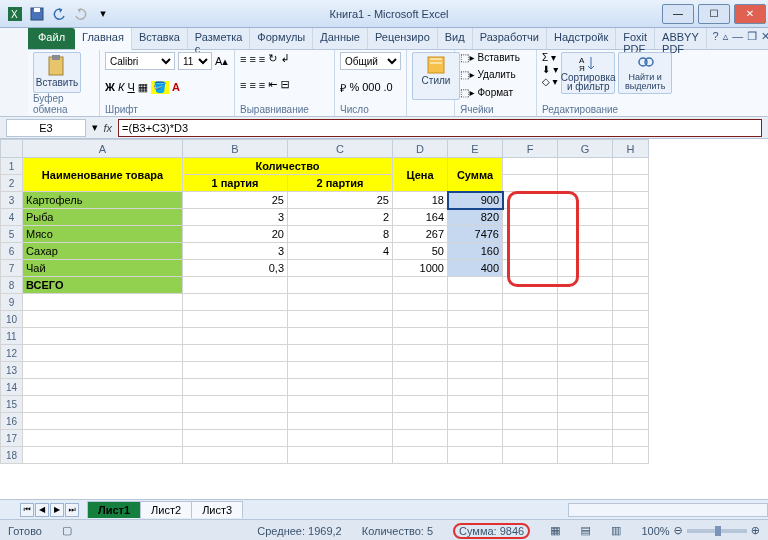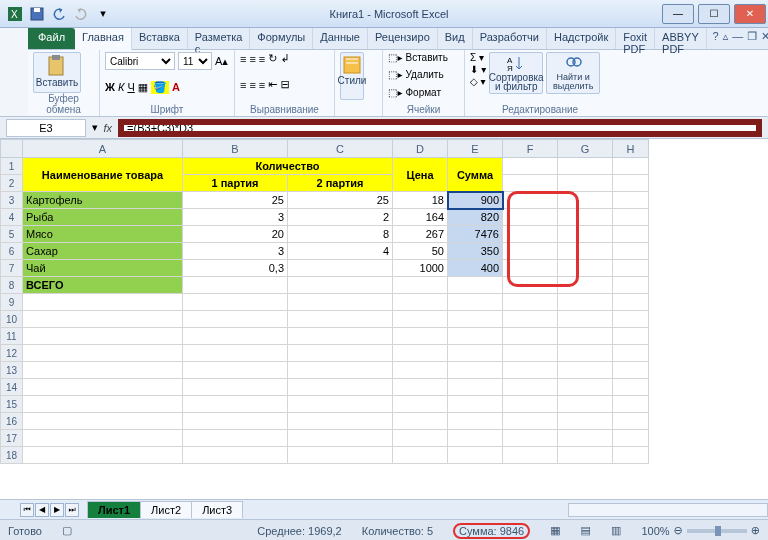--- a/index.html
+++ b/index.html
@@ -15,29 +15,29 @@
 
 .ribbon { background:#f2f6fb; border-bottom:1px solid #b6c5d8;padding-left:28px; }
 .tabs { display:flex; height:22px; border-bottom:1px solid #b6c5d8; background:#e3ecf7; font-size:11px; }
 .tabs .ftab { background:#207245; color:#fff; padding:3px 10px; border-top-right-radius:3px; }
 .tabs .tab { padding:3px 7px; color:#2a4365; cursor:pointer; border-right:1px solid #cbd8e8; }
 .tabs .tab.active { background:#f6f9fd; border-bottom:1px solid #f6f9fd; margin-bottom:-1px; }
 .tabs .help { margin-left:auto; display:flex; gap:4px; padding:2px 6px; color:#3b5a82; }
 
 .groups { display:flex; height:66px; background:#f6f9fd; }
 .grp { border-right:1px solid #cbd8e8; padding:2px 5px 0 5px; display:flex; flex-direction:column; justify-content:space-between; }
-.grp .lbl { font-size:10px; color:#5a7496; text-align:center; padding-bottom:1px; }
+.grp .lbl { font-size:10px; color:#5a7496; text-align:left; padding-bottom:1px; }
 .grp .ctl { display:flex; gap:3px; align-items:center; }
 .grp select, .grp .ibtn { font-size:10px; height:18px; border:1px solid #b6c5d8; background:#fff; }
 .grp .vbtn { border:1px solid #b4c9e3; background:#eaf1fb; border-radius:2px; padding:2px 4px; display:flex; flex-direction:column; align-items:center; font-size:10px; color:#2a4365; width:54px; }
 
 .fbar { height:22px; background:#e9eef5; border-bottom:1px solid #b6c5d8; display:flex; align-items:center; padding:0 6px; gap:6px; }
 .fbar .namebox { width:80px; height:18px; border:1px solid #b6c5d8; background:#fff; text-align:center; font-size:11px; }
 .fbar .fx { font-style:italic; font-size:11px; color:#444; }
-.fbar .formula { flex:1; height:18px; border:6px solid #7f1d1d; background:#fff; padding:0 3px; font-size:11px; }
+.fbar .formula { flex:1; height:18px; border:1px solid #7f1d1d; background:#fff; padding:0 3px; font-size:11px; }
 
 .sheet { position:relative; background:#fff; height:360px; overflow:hidden; }
 .grid { border-collapse:collapse; font-size:11px; }
 .grid th { background:#e9eef5; border:1px solid #c5cfda; font-weight:normal; color:#4a607c; height:18px; }
 .grid th.rh { width:22px; }
 .grid td { border:1px solid #d4d4d4; height:17px; padding:0 3px; }
 .col-A{width:160px}.col-B{width:105px}.col-C{width:105px}.col-D{width:55px}.col-E{width:55px}.col-F{width:55px}.col-G{width:55px}.col-H{width:36px}
 .hdr-yellow{background:#ffff00;text-align:center;font-weight:bold;border:1px solid #000;}
 .hdr-green{background:#92d050;border:1px solid #000;padding:0 3px;}
 .d{border:1px solid #000;text-align:right;margin-left:47px;}
@@ -156,22 +156,34 @@
       </div>
       <div class="ctl">
         <span>≡</span>
         <span>≡</span>
         <span>≡</span>
         <span>⇤</span>
         <span>⊟</span>
       </div>
       <div class="lbl">Выравнивание</div>
     </div>
+    <div class="grp" style="width:72px">
+      <div class="ctl">
+          <select style="width:64px"><option>Общий</option></select>
+        </div>
+      <div class="ctl">
+        <span>₽</span>
+        <span>%</span>
+        <span>000</span>
+        <span>.0</span>
+      </div>
+      <div class="lbl">Число</div>
+    </div>
     <div class="grp" style="width:48px">
-      <div class="vbtn" style="width:24px;height:48px">
+      <div class="vbtn" style="width:48px;height:48px">
         <svg width="20" height="20">
             <rect x="2" y="2" width="16" height="16" fill="#f6c14a" stroke="#c89020"></rect>
             <path d="M4 4 L16 4 M4 8 L16 8" stroke="#fff"></path>
           </svg>
         <span>Стили</span>
       </div>
       <div class="lbl">&nbsp;</div>
     </div>
     <div class="grp" style="width:82px">
       <div class="ctl" style="font-size:10px">
@@ -287,21 +299,21 @@
     <td></td>
           <td></td>
           <td></td>
   </tr>
   <tr>
     <td class="rh-row">6</td>
     <td class="hdr-green">Сахар</td>
     <td class="d">3</td>
     <td class="d">4</td>
     <td class="d">50</td>
-    <td class="dsel">350</td>
+    <td class="dsel">160</td>
     <td></td>
           <td></td>
           <td></td>
   </tr>
   <tr>
     <td class="rh-row">7</td>
     <td class="hdr-green">Чай</td>
     <td class="d">0,3</td>
     <td class="d"></td>
     <td class="d">1000</td>

